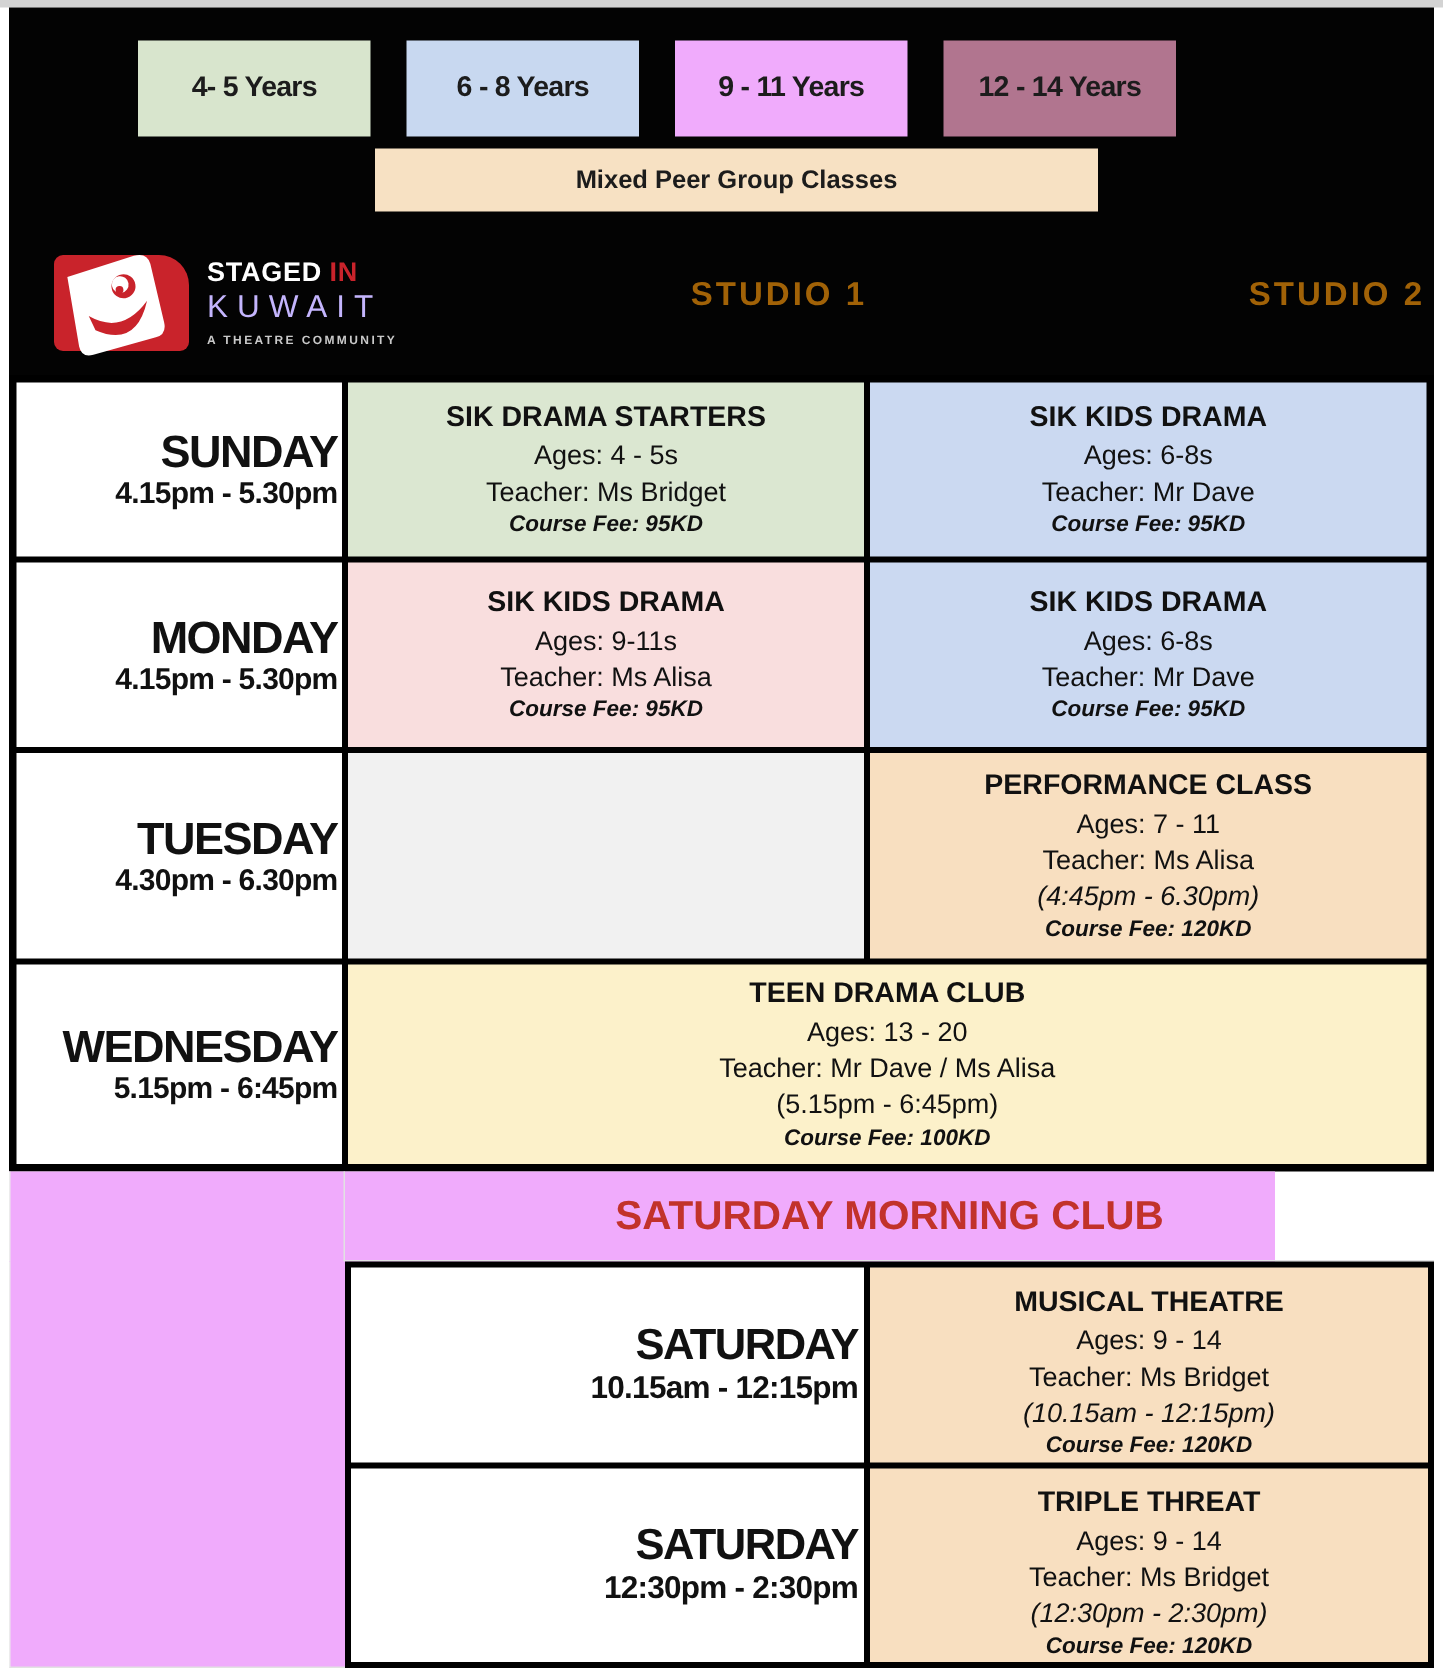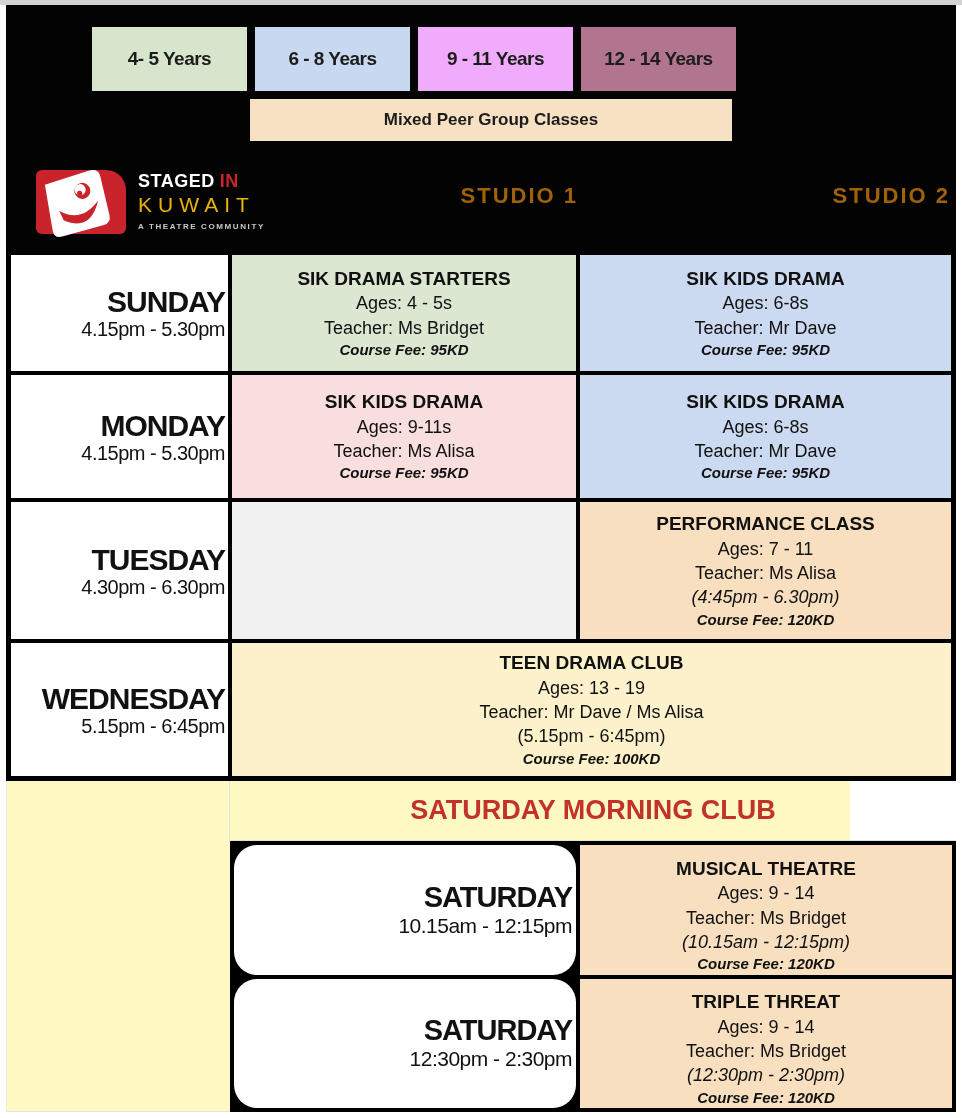--- a/index.html
+++ b/index.html
@@ -15,21 +15,21 @@
   
   .top-strip { position: absolute; left: 0; top: 0; width: 962px; height: 5px; background: #d3d3d3; }
 
   
   .black-band {
     position: absolute; left: 6px; top: 5px; width: 950px; height: 245px;
     background: #030303;
   }
   .legend-row {
     position: absolute; left: 86px; top: 22px;
-    display: flex; gap: 8px;
+    display: flex; gap: 24px;
   }
   .legend-box {
     width: 155px; height: 64px;
     display: flex; align-items: center; justify-content: center;
     font-weight: bold; font-size: 19px; letter-spacing: -0.5px; color: #1c1c1c;
   }
   .mixed-box {
     position: absolute; left: 244px; top: 94px; width: 482px; height: 42px;
     display: flex; align-items: center; justify-content: center;
     font-weight: bold; font-size: 17px; color: #1c1c1c;
@@ -37,21 +37,21 @@
   
   .logo-wrap { position: absolute; left: 30px; top: 163px; width: 200px; height: 72px; }
   .logo-mark {
     position: absolute; left: 0; top: 2px; width: 90px; height: 64px;
     border-radius: 6px 20px 6px 6px;
     overflow: visible;
   }
   .logo-text { position: absolute; left: 102px; top: 3px; }
   .logo-line1 { font-weight: bold; font-size: 18px; letter-spacing: 0.5px; color: #fff; white-space: nowrap; }
   .logo-line1 .in-red { margin-left: 5px; }
-  .logo-line2 { font-size: 21px; letter-spacing: 6px; color: #eab308; margin-top: 1px; white-space: nowrap; }
+  .logo-line2 { font-size: 21px; letter-spacing: 6px; color: #c4b5fd; margin-top: 1px; white-space: nowrap; }
   .logo-tagline { font-size: 8px; letter-spacing: 1.6px; color: #c9c9c9; font-weight: bold; margin-top: 5px; white-space: nowrap; }
   .studio-h {
     position: absolute; top: 178px; color: #a16207; font-weight: bold;
     font-size: 22px; letter-spacing: 2px; text-align: right;
   }
   .studio-1 { left: 226px; width: 346px; }
   .studio-2 { left: 572px; width: 372px; }
 
   
   .grid-a {
@@ -60,57 +60,57 @@
     display: grid;
     grid-template-columns: 217px 344px 371px;
     grid-template-rows: 116px 123px 137px 133px;
     gap: 4px;
   }
   .cell { display: flex; flex-direction: column; justify-content: center; }
   .day-cell {
     background: #fff; align-items: flex-end; text-align: center; padding-right: 3px;
   }
   .day-name { font-weight: bold; font-size: 30px; letter-spacing: -1px; line-height: 1.1; }
-  .day-time { font-weight: normal; font-size: 20px; letter-spacing: -0.5px; }
+  .day-time { font-weight: bold; font-size: 20px; letter-spacing: -0.5px; }
   .klass { align-items: center; text-align: center; line-height: 1.35; padding: 4px 6px; }
   .c-title { font-weight: bold; font-size: 19px; }
   .c-line { font-size: 18px; }
   .c-line.italic { font-style: italic; }
   .c-fee { font-weight: bold; font-style: italic; font-size: 15px; }
   .empty-cell { background: #f1f1f1; }
   .span2 { grid-column: 2 / 4; }
 
   
   .grid-b {
     position: absolute; left: 6px; top: 781px; width: 844px; height: 331px;
     display: grid;
     grid-template-columns: 224px 348px 378px;
     grid-template-rows: 60px 135px 136px;
-    background: #fef9c3;
+    background: #f0abfc;
   }
   .gb-left { border-left: 1px solid #ececec; border-right: 1px solid #e2e2e2; }
   .gb-left.no-right { border-right: none; }
   .gb-left.last { border-bottom: 1px solid #e2e2e2; }
   .sat-heading {
     grid-column: 2 / 4;
     display: flex; align-items: center; justify-content: center;
     font-weight: bold; font-size: 27px; letter-spacing: 0px;
     border-bottom: 1px solid #e2e2e2;
   }
   .sat-block {
     grid-column: 2 / 4; grid-row: 2 / 4;
     background: #000; padding: 4px;
     display: grid;
     grid-template-columns: 342px 1fr;
     grid-template-rows: 1fr 1fr;
     gap: 4px;
   }
   .sat-day {
     background: #fff; display: flex; flex-direction: column; justify-content: center;
-    align-items: flex-end; text-align: right; padding-right: 4px; border-radius: 23px;
+    align-items: flex-end; text-align: right; padding-right: 4px;
   }
   .sat-day .day-name { font-size: 29px; }
   .sat-day .day-time { font-size: 21px; }
   .sat-class { display: flex; flex-direction: column; justify-content: flex-end; align-items: center; text-align: center; line-height: 1.35; }
 </style>
 </head>
 <body>
 
 <div class="page">
 
@@ -200,21 +200,21 @@
       <div class="c-line italic">(4:45pm - 6.30pm)</div>
       <div class="c-fee">Course Fee: 120KD</div>
     </div>
 
     <div class="cell day-cell">
       <div class="day-name">WEDNESDAY</div>
       <div class="day-time">5.15pm - 6:45pm</div>
     </div>
     <div class="cell klass span2" style="background: rgb(252, 241, 202);">
       <div class="c-title">TEEN DRAMA CLUB</div>
-      <div class="c-line">Ages: 13 - 19</div>
+      <div class="c-line">Ages: 13 - 20</div>
       <div class="c-line">Teacher: Mr Dave / Ms Alisa</div>
       <div class="c-line">(5.15pm - 6:45pm)</div>
       <div class="c-fee">Course Fee: 100KD</div>
     </div>
   </div>
 
   <div class="grid-b">
     <div class="gb-left"></div>
     <div class="sat-heading" style="color:#c2322b">SATURDAY MORNING CLUB</div>
 

